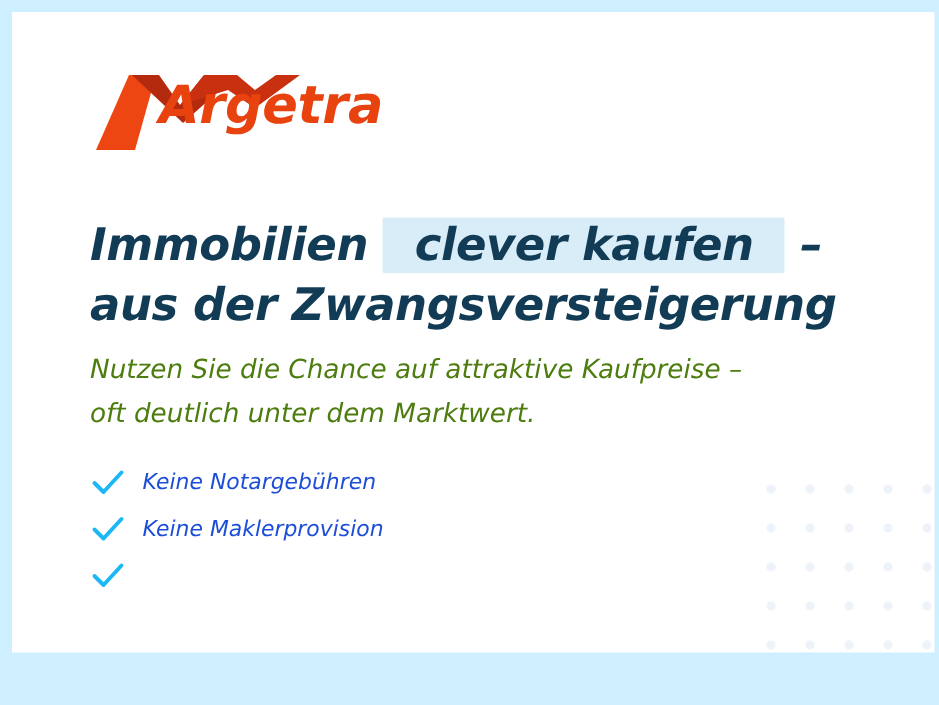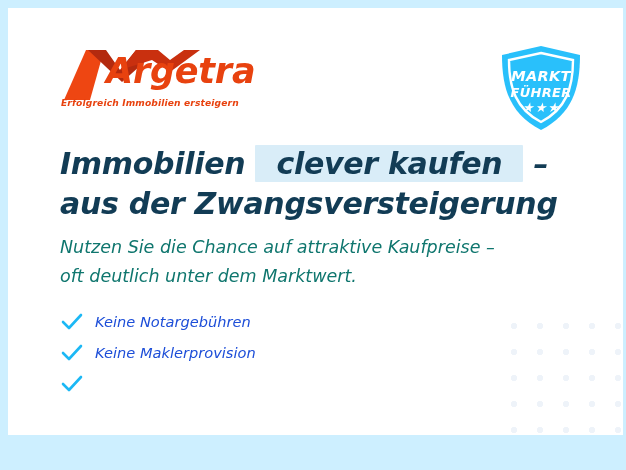--- a/index.html
+++ b/index.html
@@ -80,21 +80,21 @@
     background:#d9edf8;
     padding:1px 21px;
     border-radius:1px;
   }
 
   
   #subheading{
     position:absolute;
     left:52px; top:225px;
     font-size:17.5px; line-height:29px;
-    color:#0f766e;
+    color:#4d7c0f;
     font-family:"DejaVu Sans", sans-serif;
     white-space:nowrap;
   }
 
   
   #checklist{
     position:absolute;
     left:52px; top:298px;
   }
   .check-row{
@@ -122,32 +122,22 @@
 
   <div id="logo">
     <div id="logo-mark">
       <svg width="150" height="52" viewBox="0 0 150 52" xmlns="http://www.w3.org/2000/svg">
         <polygon points="30,52 4,52 26,2 44,2" fill="#ee4612"></polygon>
         <polygon points="28,2 46,2 60,22 76,2 98,2 62,34" fill="#b32a0f"></polygon>
         <polygon points="60,22 76,2 98,2 110,12 124,2 140,2 110,24 92,12" fill="#c9300f"></polygon>
       </svg>
     </div>
     <div id="logo-word">Argetra</div>
-    <div id="logo-tagline">Erfolgreich Immobilien ersteigern</div>
   </div>
 
-  <div id="badge">
-    <svg width="86" height="88" viewBox="0 0 86 88" xmlns="http://www.w3.org/2000/svg">
-      <path d="M43 2 L82 11 C82 45 74 70 43 86 C12 70 4 45 4 11 Z" fill="#29c0fb"></path>
-      <path d="M43 9 L75 16 C75 44 68 65 43 78 C18 65 11 44 11 16 Z" fill="none" stroke="#ffffff" stroke-width="2.4"></path>
-    </svg>
-    <div class="badge-txt" id="badge-line1">MARKT</div>
-    <div class="badge-txt" id="badge-line2">FÜHRER</div>
-    <div id="badge-stars">★★★</div>
-  </div>
 
   <div id="headline">
     <div><span>Immobilien </span><span class="hl-mark">clever kaufen</span><span> –</span></div>
     <div>aus der Zwangsversteigerung</div>
   </div>
 
   <div id="subheading">
     <div>Nutzen Sie die Chance auf attraktive Kaufpreise –</div>
     <div>oft deutlich unter dem Marktwert.</div>
   </div>

